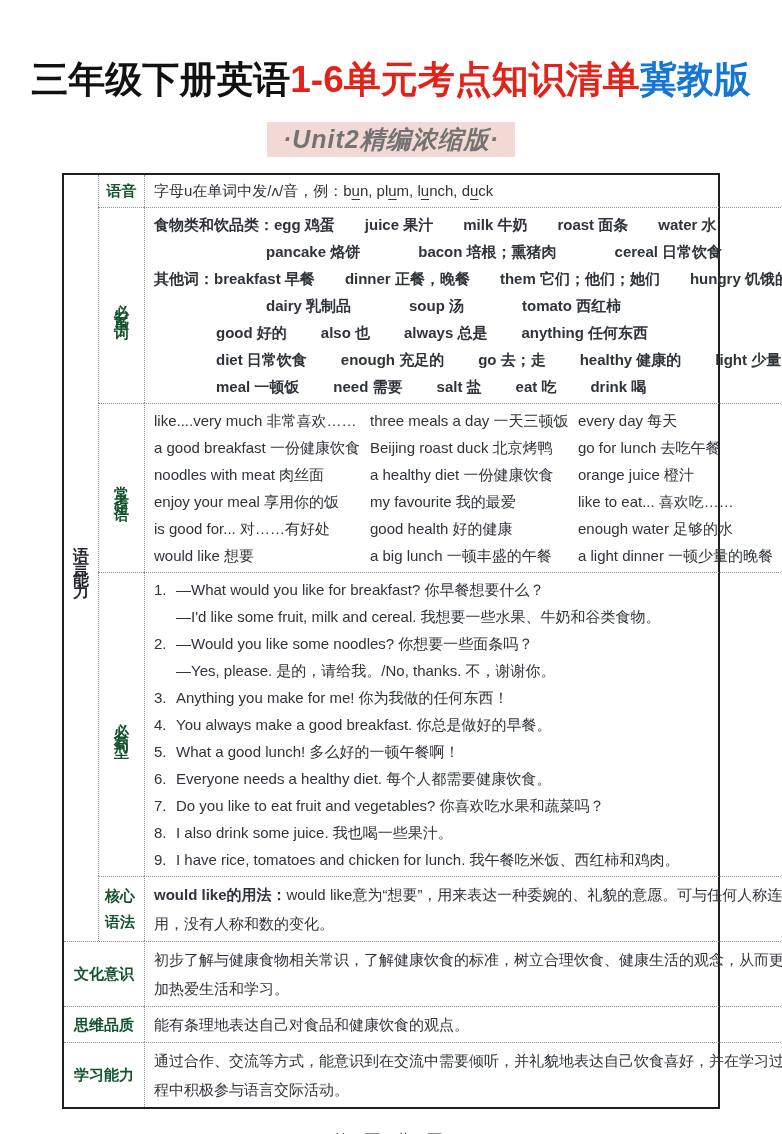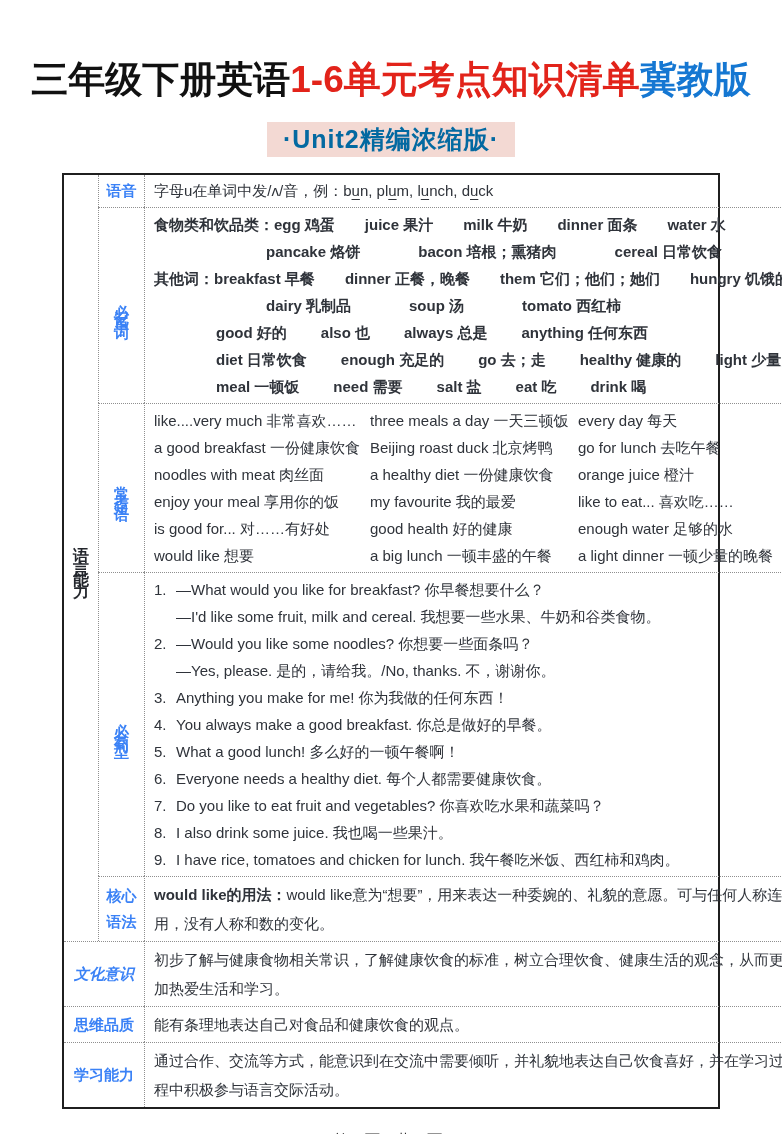--- a/index.html
+++ b/index.html
@@ -19,43 +19,44 @@
     white-space:nowrap;
   }
   .t-black { color:#111111; }
   .t-red   { color:#e2231a; }
   .t-blue  { color:#1577d2; }
 
   .subtitle-wrap { text-align:center; margin-top:17px; }
   .subtitle {
     display:inline-block;
     background:#f3d9d3;
-    color:#0369a1;
+    color:#737373;
     font-size:25px; font-weight:700;
     padding:1px 16px;
     letter-spacing:1px;
+    font-style:italic;
   }
 
   
   .tbl {
     margin:16px 62px 0 62px;
     width:658px;
     display:grid;
     grid-template-columns:34px 46px 1fr;
     border:2px solid #1f1f1f;
     font-size:15px;
     line-height:26px;
   }
   .cell { padding:3px 6px; }
   .bt { border-top:1px dotted #8f8f8f; }
   .bl { border-left:1px dotted #8f8f8f; }
 
   .lab {
     display:flex; align-items:center; justify-content:center;
-    font-weight:700; color:#3b82f6; text-align:center;
+    font-weight:700; color:#14532d; text-align:left;
   }
   .vtext {
     writing-mode:vertical-rl;
     text-orientation:upright;
     letter-spacing:7px;
     font-weight:700;
   }
   .outer-label { grid-column:1; grid-row:1/6; display:flex; align-items:center; justify-content:center; }
   .outer-label .vtext { font-size:16px; letter-spacing:12px; color:#23262c; }
 
@@ -118,21 +119,21 @@
     </div>
 
     <div class="cell lab bl bt" style="grid-column:2;grid-row:2;">
       <span class="vtext">必记单词</span>
     </div>
     <div class="cell con bl bt" style="grid-column:3;grid-row:2;" id="vocab-box">
         <div class="vline">
           <span class="vitem">食物类和饮品类：egg 鸡蛋</span>
           <span class="vitem">juice 果汁</span>
           <span class="vitem">milk 牛奶</span>
-          <span class="vitem">dinner 面条</span>
+          <span class="vitem">roast 面条</span>
           <span class="vitem">water 水</span>
         </div>
         <div class="vline ind-1">
           <span class="vitem">pancake 烙饼</span>
           <span class="vitem">bacon 培根；熏猪肉</span>
           <span class="vitem">cereal 日常饮食</span>
         </div>
         <div class="vline">
           <span class="vitem">其他词：breakfast 早餐</span>
           <span class="vitem">dinner 正餐，晚餐</span>
@@ -252,21 +253,21 @@
         </div>
       </div>
 
     <div class="cell lab bl bt" style="grid-column:2;grid-row:5;">
       <span>核心语法</span>
     </div>
     <div class="cell con bl bt para" style="grid-column:3;grid-row:5;">
       <span class="grammar-lead">would like的用法：</span><span>would like意为“想要”，用来表达一种委婉的、礼貌的意愿。可与任何人称连用，没有人称和数的变化。</span>
     </div>
 
-    <div class="cell lab bt" style="grid-column:1/3;grid-row:6;font-style:italic;">
+    <div class="cell lab bt" style="grid-column:1/3;grid-row:6;">
       <span>文化意识</span>
     </div>
     <div class="cell con bl bt para" style="grid-column:3;grid-row:6;">初步了解与健康食物相关常识，了解健康饮食的标准，树立合理饮食、健康生活的观念，从而更加热爱生活和学习。</div>
 
     <div class="cell lab bt" style="grid-column:1/3;grid-row:7;">
       <span>思维品质</span>
     </div>
     <div class="cell con bl bt para" style="grid-column:3;grid-row:7;">能有条理地表达自己对食品和健康饮食的观点。</div>
 
     <div class="cell lab bt" style="grid-column:1/3;grid-row:8;">

